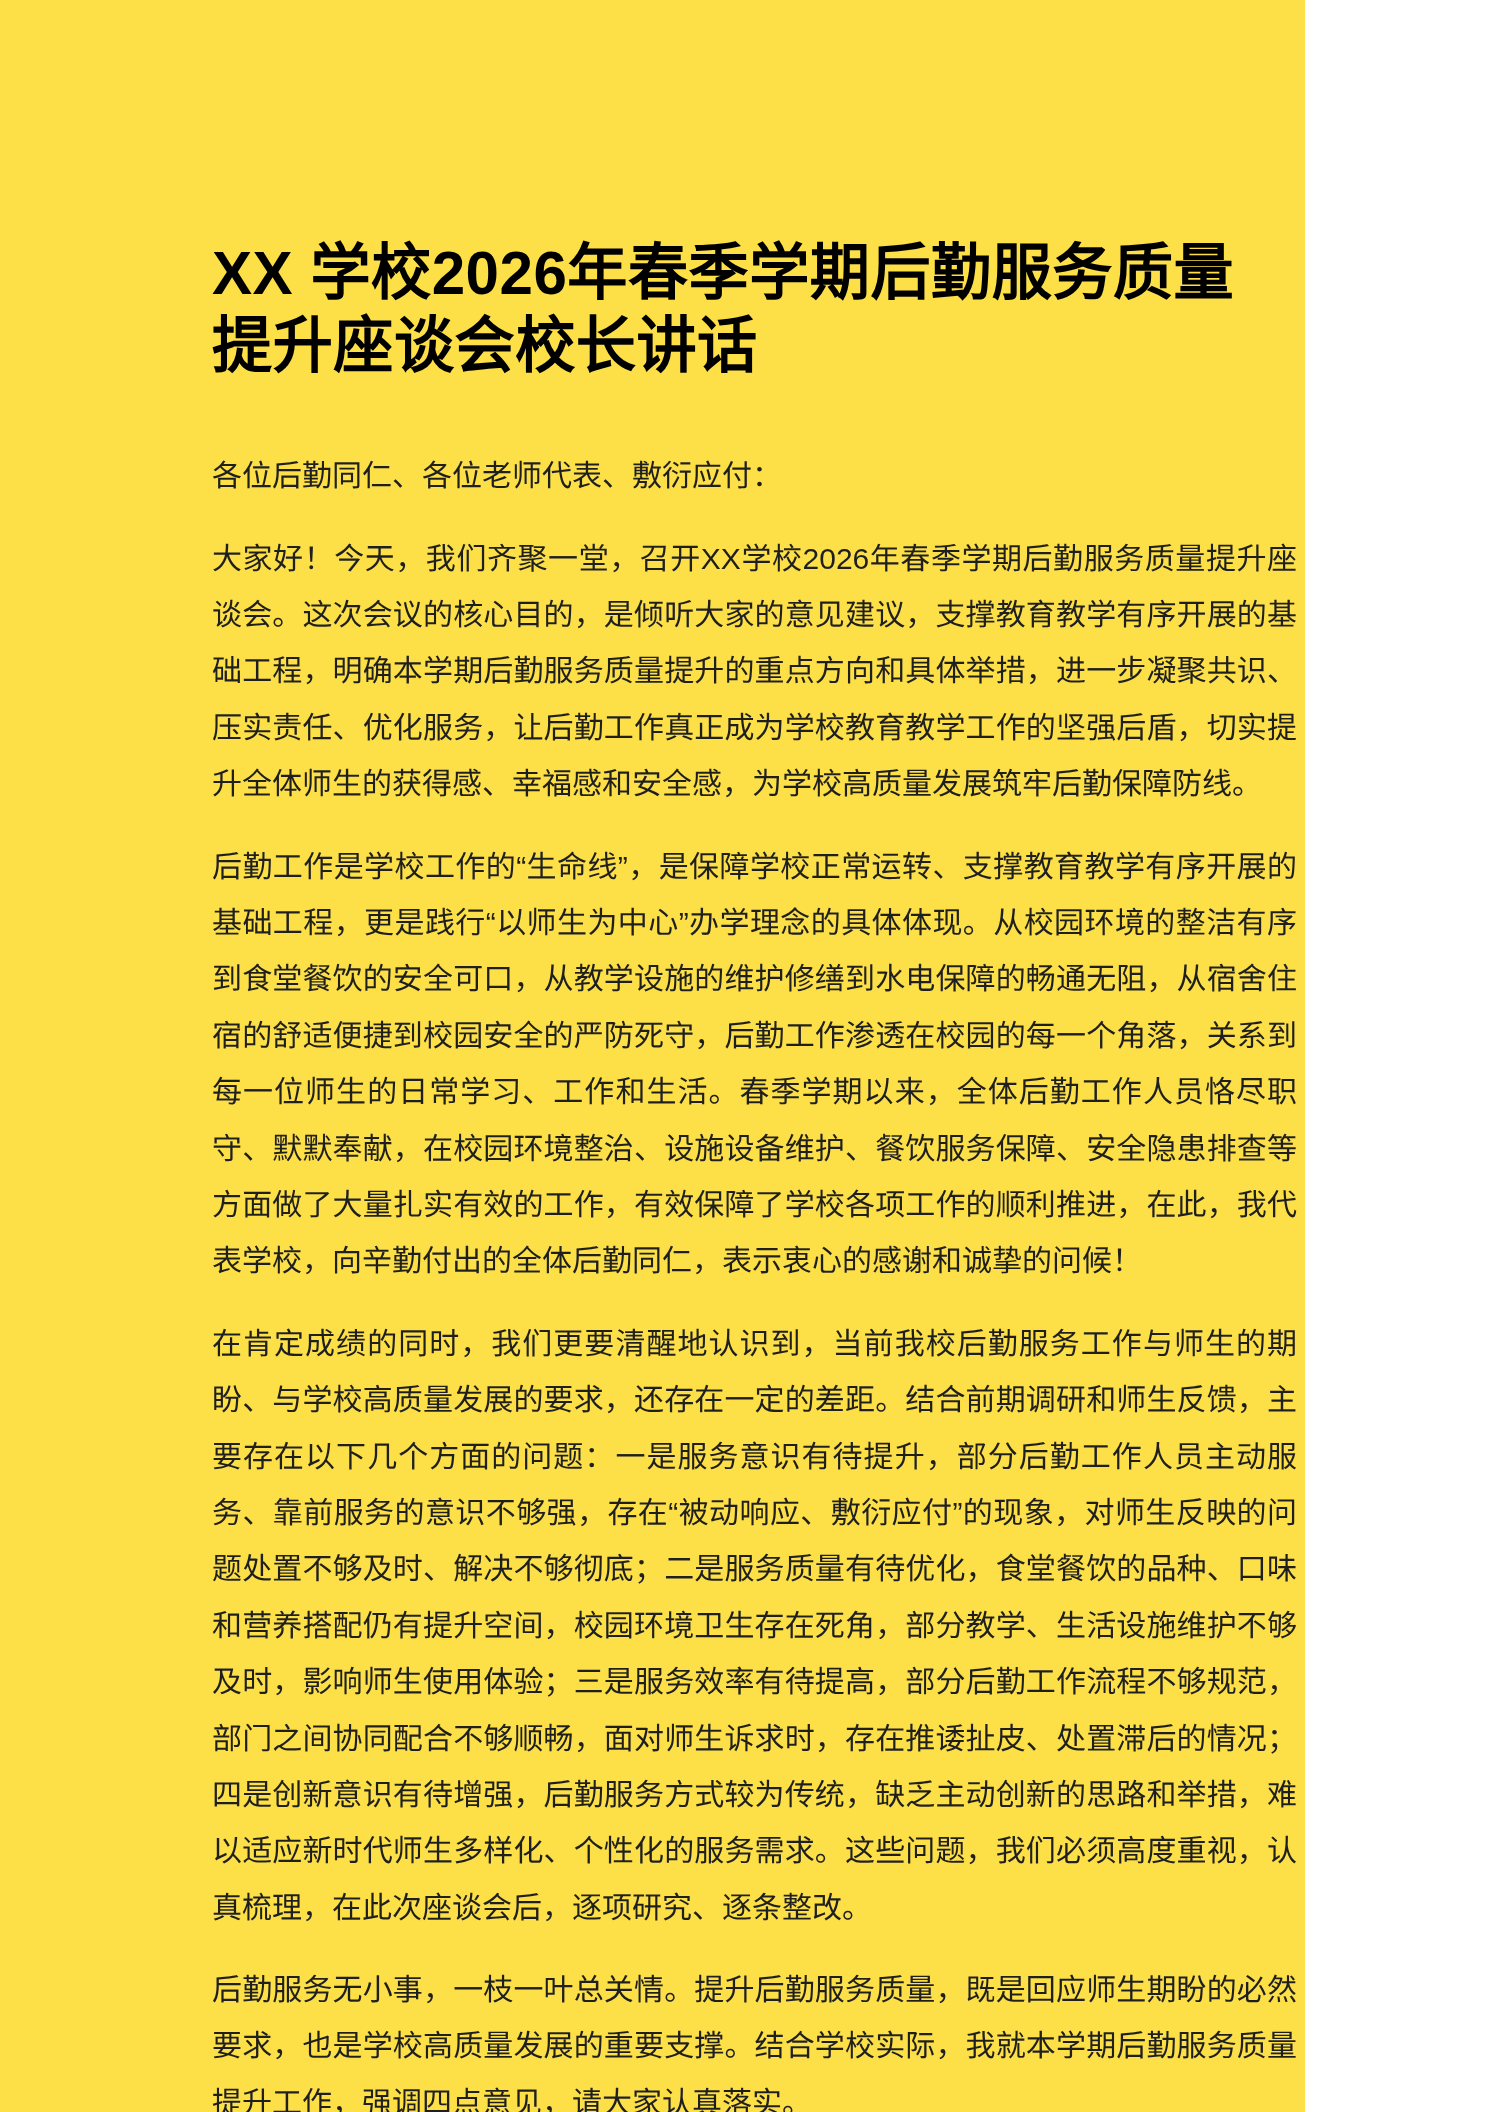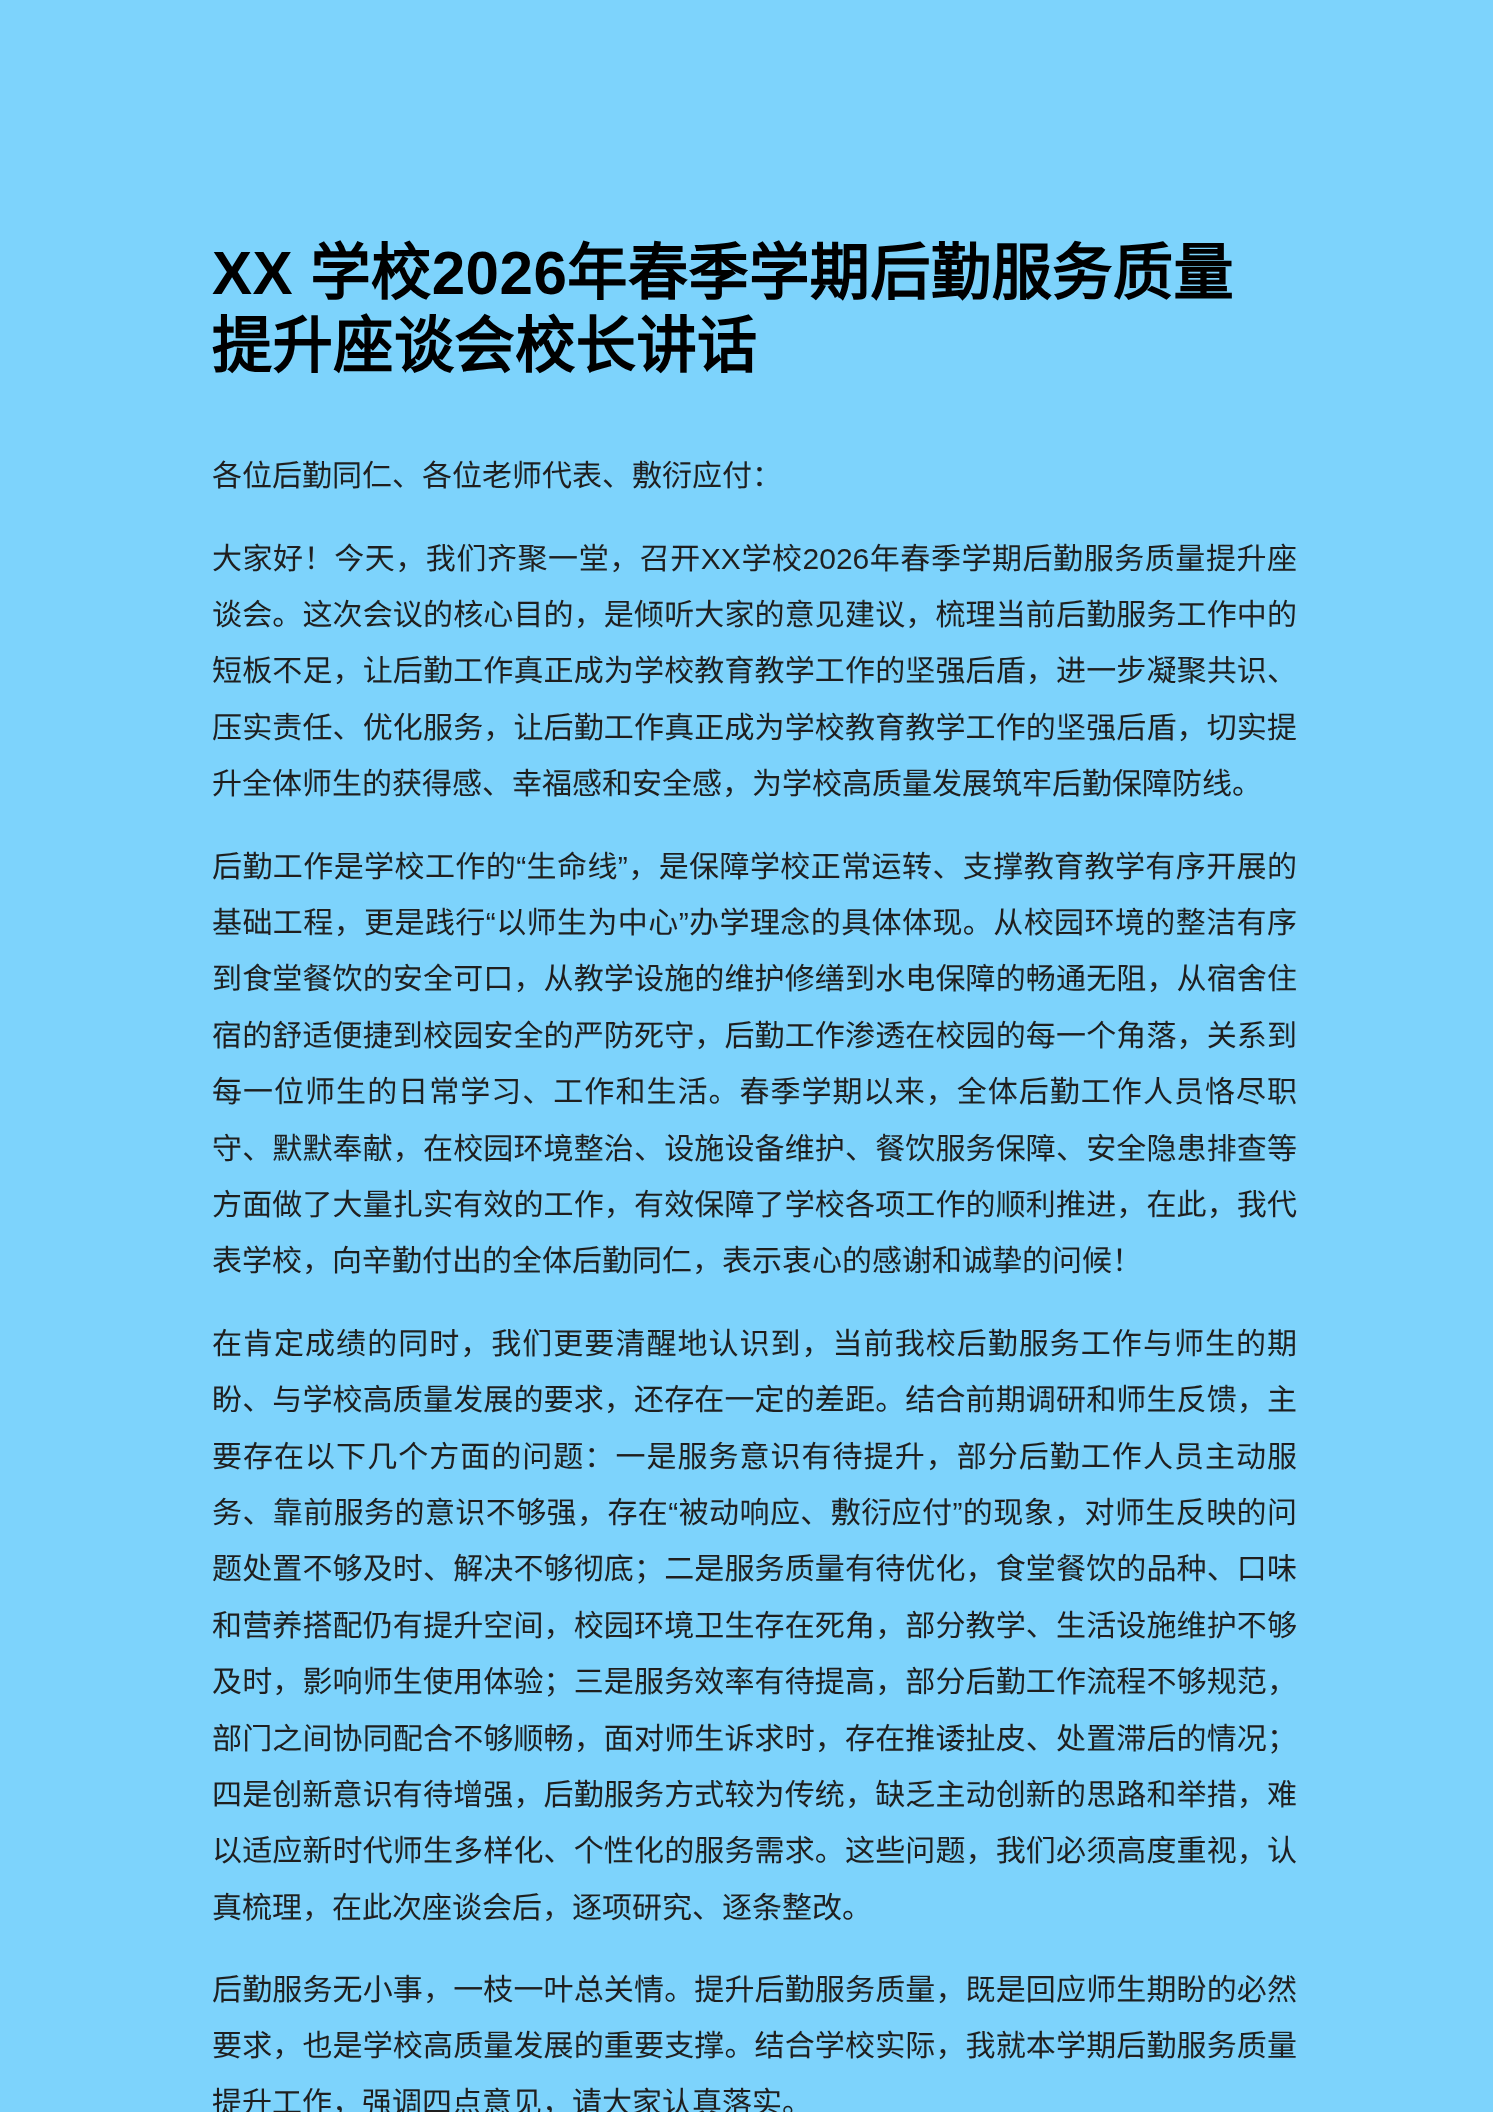--- a/index.html
+++ b/index.html
@@ -11,23 +11,23 @@
   body {
     width: 1493px;
     height: 2112px;
     font-family: "Liberation Sans", "DejaVu Sans", sans-serif;
     color: #1a1a1a;
     overflow: hidden;
   }
 
   .page {
     position: relative;
-    width: 1493px;
+    width: 1305px;
     height: 2112px;
-    background: #7dd3fc;
+    background: #fde047;
     box-sizing: border-box;
   }
 
   .content {
     position: absolute;
     left: 212px;
     top: 236px;
     width: 1085px;
   }
 
@@ -81,21 +81,21 @@
 
 <div class="page">
   <div class="content">
 
     <h1 class="doc-title">
       <span>XX  学校2026年春季学期后勤服务质量提升座谈会校长讲话</span>
     </h1>
 
     <div class="body-block">
       <p class="salutation">各位后勤同仁、各位老师代表、敷衍应付：</p>
-      <p class="para">大家好！今天，我们齐聚一堂，召开XX学校2026年春季学期后勤服务质量提升座谈会。这次会议的核心目的，是倾听大家的意见建议，梳理当前后勤服务工作中的短板不足，让后勤工作真正成为学校教育教学工作的坚强后盾，进一步凝聚共识、压实责任、优化服务，让后勤工作真正成为学校教育教学工作的坚强后盾，切实提升全体师生的获得感、幸福感和安全感，为学校高质量发展筑牢后勤保障防线。</p>
+      <p class="para">大家好！今天，我们齐聚一堂，召开XX学校2026年春季学期后勤服务质量提升座谈会。这次会议的核心目的，是倾听大家的意见建议，支撑教育教学有序开展的基础工程，明确本学期后勤服务质量提升的重点方向和具体举措，进一步凝聚共识、压实责任、优化服务，让后勤工作真正成为学校教育教学工作的坚强后盾，切实提升全体师生的获得感、幸福感和安全感，为学校高质量发展筑牢后勤保障防线。</p>
       <p class="para">后勤工作是学校工作的“生命线”，是保障学校正常运转、支撑教育教学有序开展的基础工程，更是践行“以师生为中心”办学理念的具体体现。从校园环境的整洁有序到食堂餐饮的安全可口，从教学设施的维护修缮到水电保障的畅通无阻，从宿舍住宿的舒适便捷到校园安全的严防死守，后勤工作渗透在校园的每一个角落，关系到每一位师生的日常学习、工作和生活。春季学期以来，全体后勤工作人员恪尽职守、默默奉献，在校园环境整治、设施设备维护、餐饮服务保障、安全隐患排查等方面做了大量扎实有效的工作，有效保障了学校各项工作的顺利推进，在此，我代表学校，向辛勤付出的全体后勤同仁，表示衷心的感谢和诚挚的问候！</p>
       <p class="para">在肯定成绩的同时，我们更要清醒地认识到，当前我校后勤服务工作与师生的期盼、与学校高质量发展的要求，还存在一定的差距。结合前期调研和师生反馈，主要存在以下几个方面的问题：一是服务意识有待提升，部分后勤工作人员主动服务、靠前服务的意识不够强，存在“被动响应、敷衍应付”的现象，对师生反映的问题处置不够及时、解决不够彻底；二是服务质量有待优化，食堂餐饮的品种、口味和营养搭配仍有提升空间，校园环境卫生存在死角，部分教学、生活设施维护不够及时，影响师生使用体验；三是服务效率有待提高，部分后勤工作流程不够规范，部门之间协同配合不够顺畅，面对师生诉求时，存在推诿扯皮、处置滞后的情况；四是创新意识有待增强，后勤服务方式较为传统，缺乏主动创新的思路和举措，难以适应新时代师生多样化、个性化的服务需求。这些问题，我们必须高度重视，认真梳理，在此次座谈会后，逐项研究、逐条整改。</p>
       <p class="para">后勤服务无小事，一枝一叶总关情。提升后勤服务质量，既是回应师生期盼的必然要求，也是学校高质量发展的重要支撑。结合学校实际，我就本学期后勤服务质量提升工作，强调四点意见，请大家认真落实。</p>
 
     </div>
 
   </div>
 </div>
 
 </body></html>

